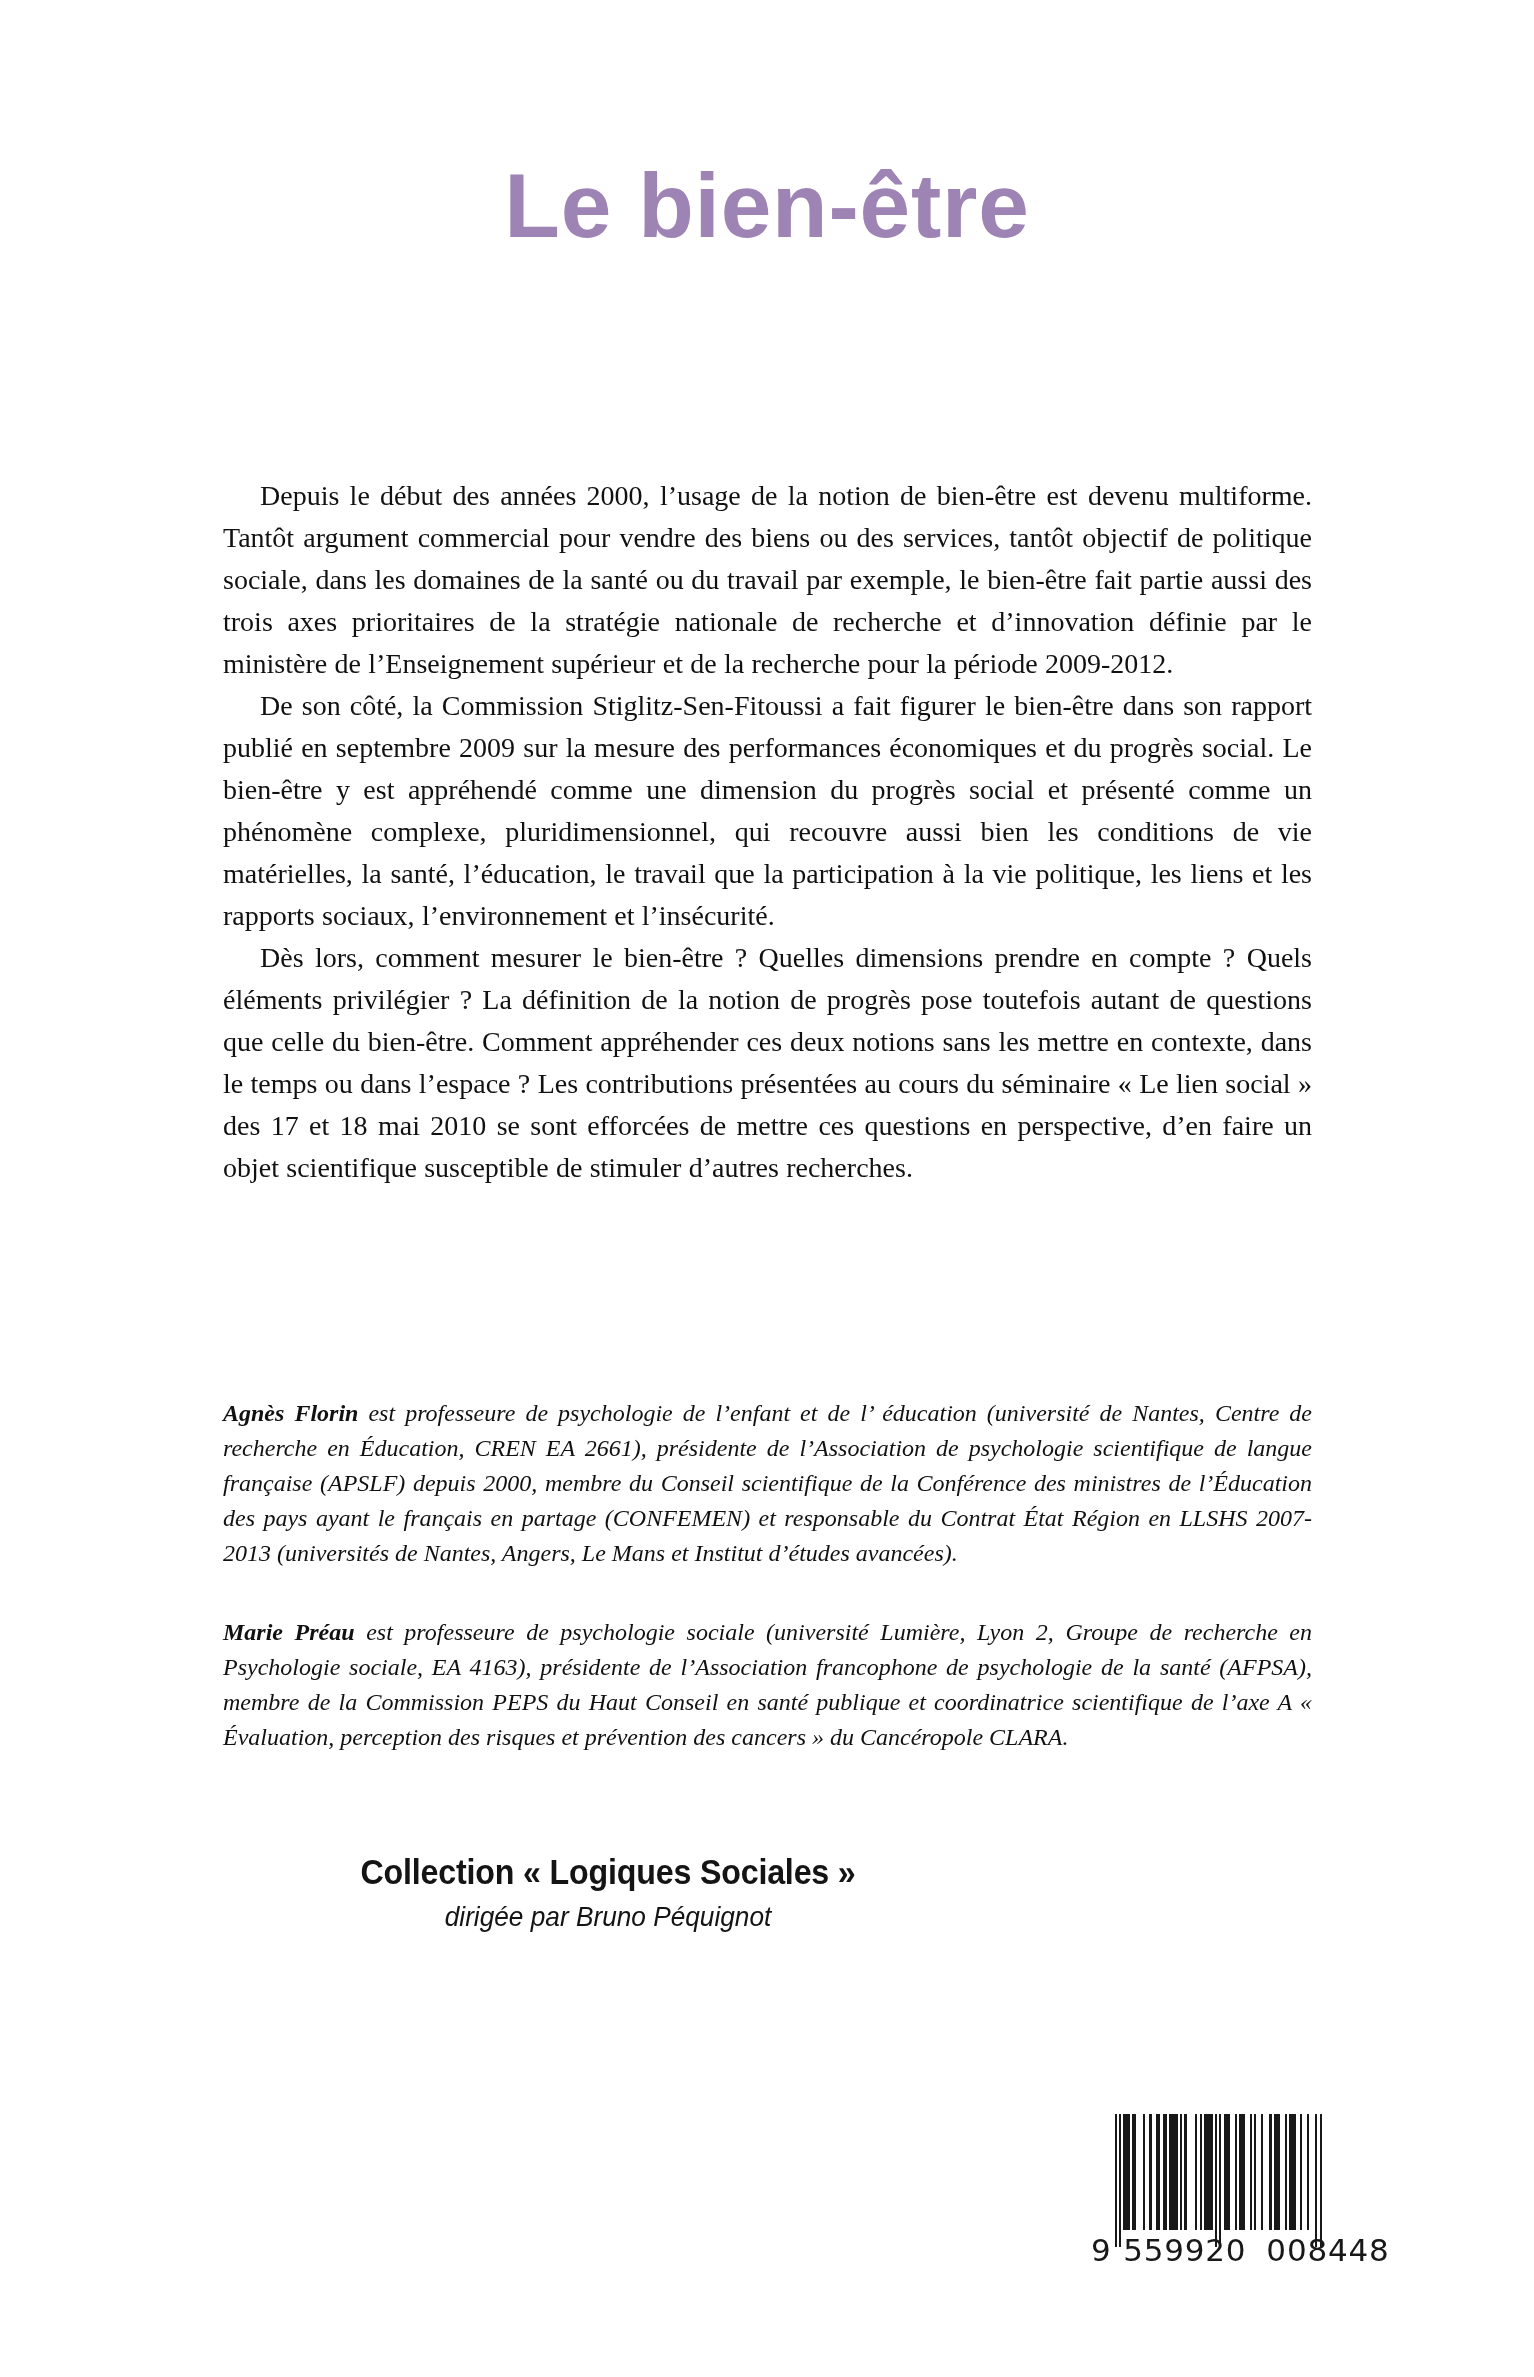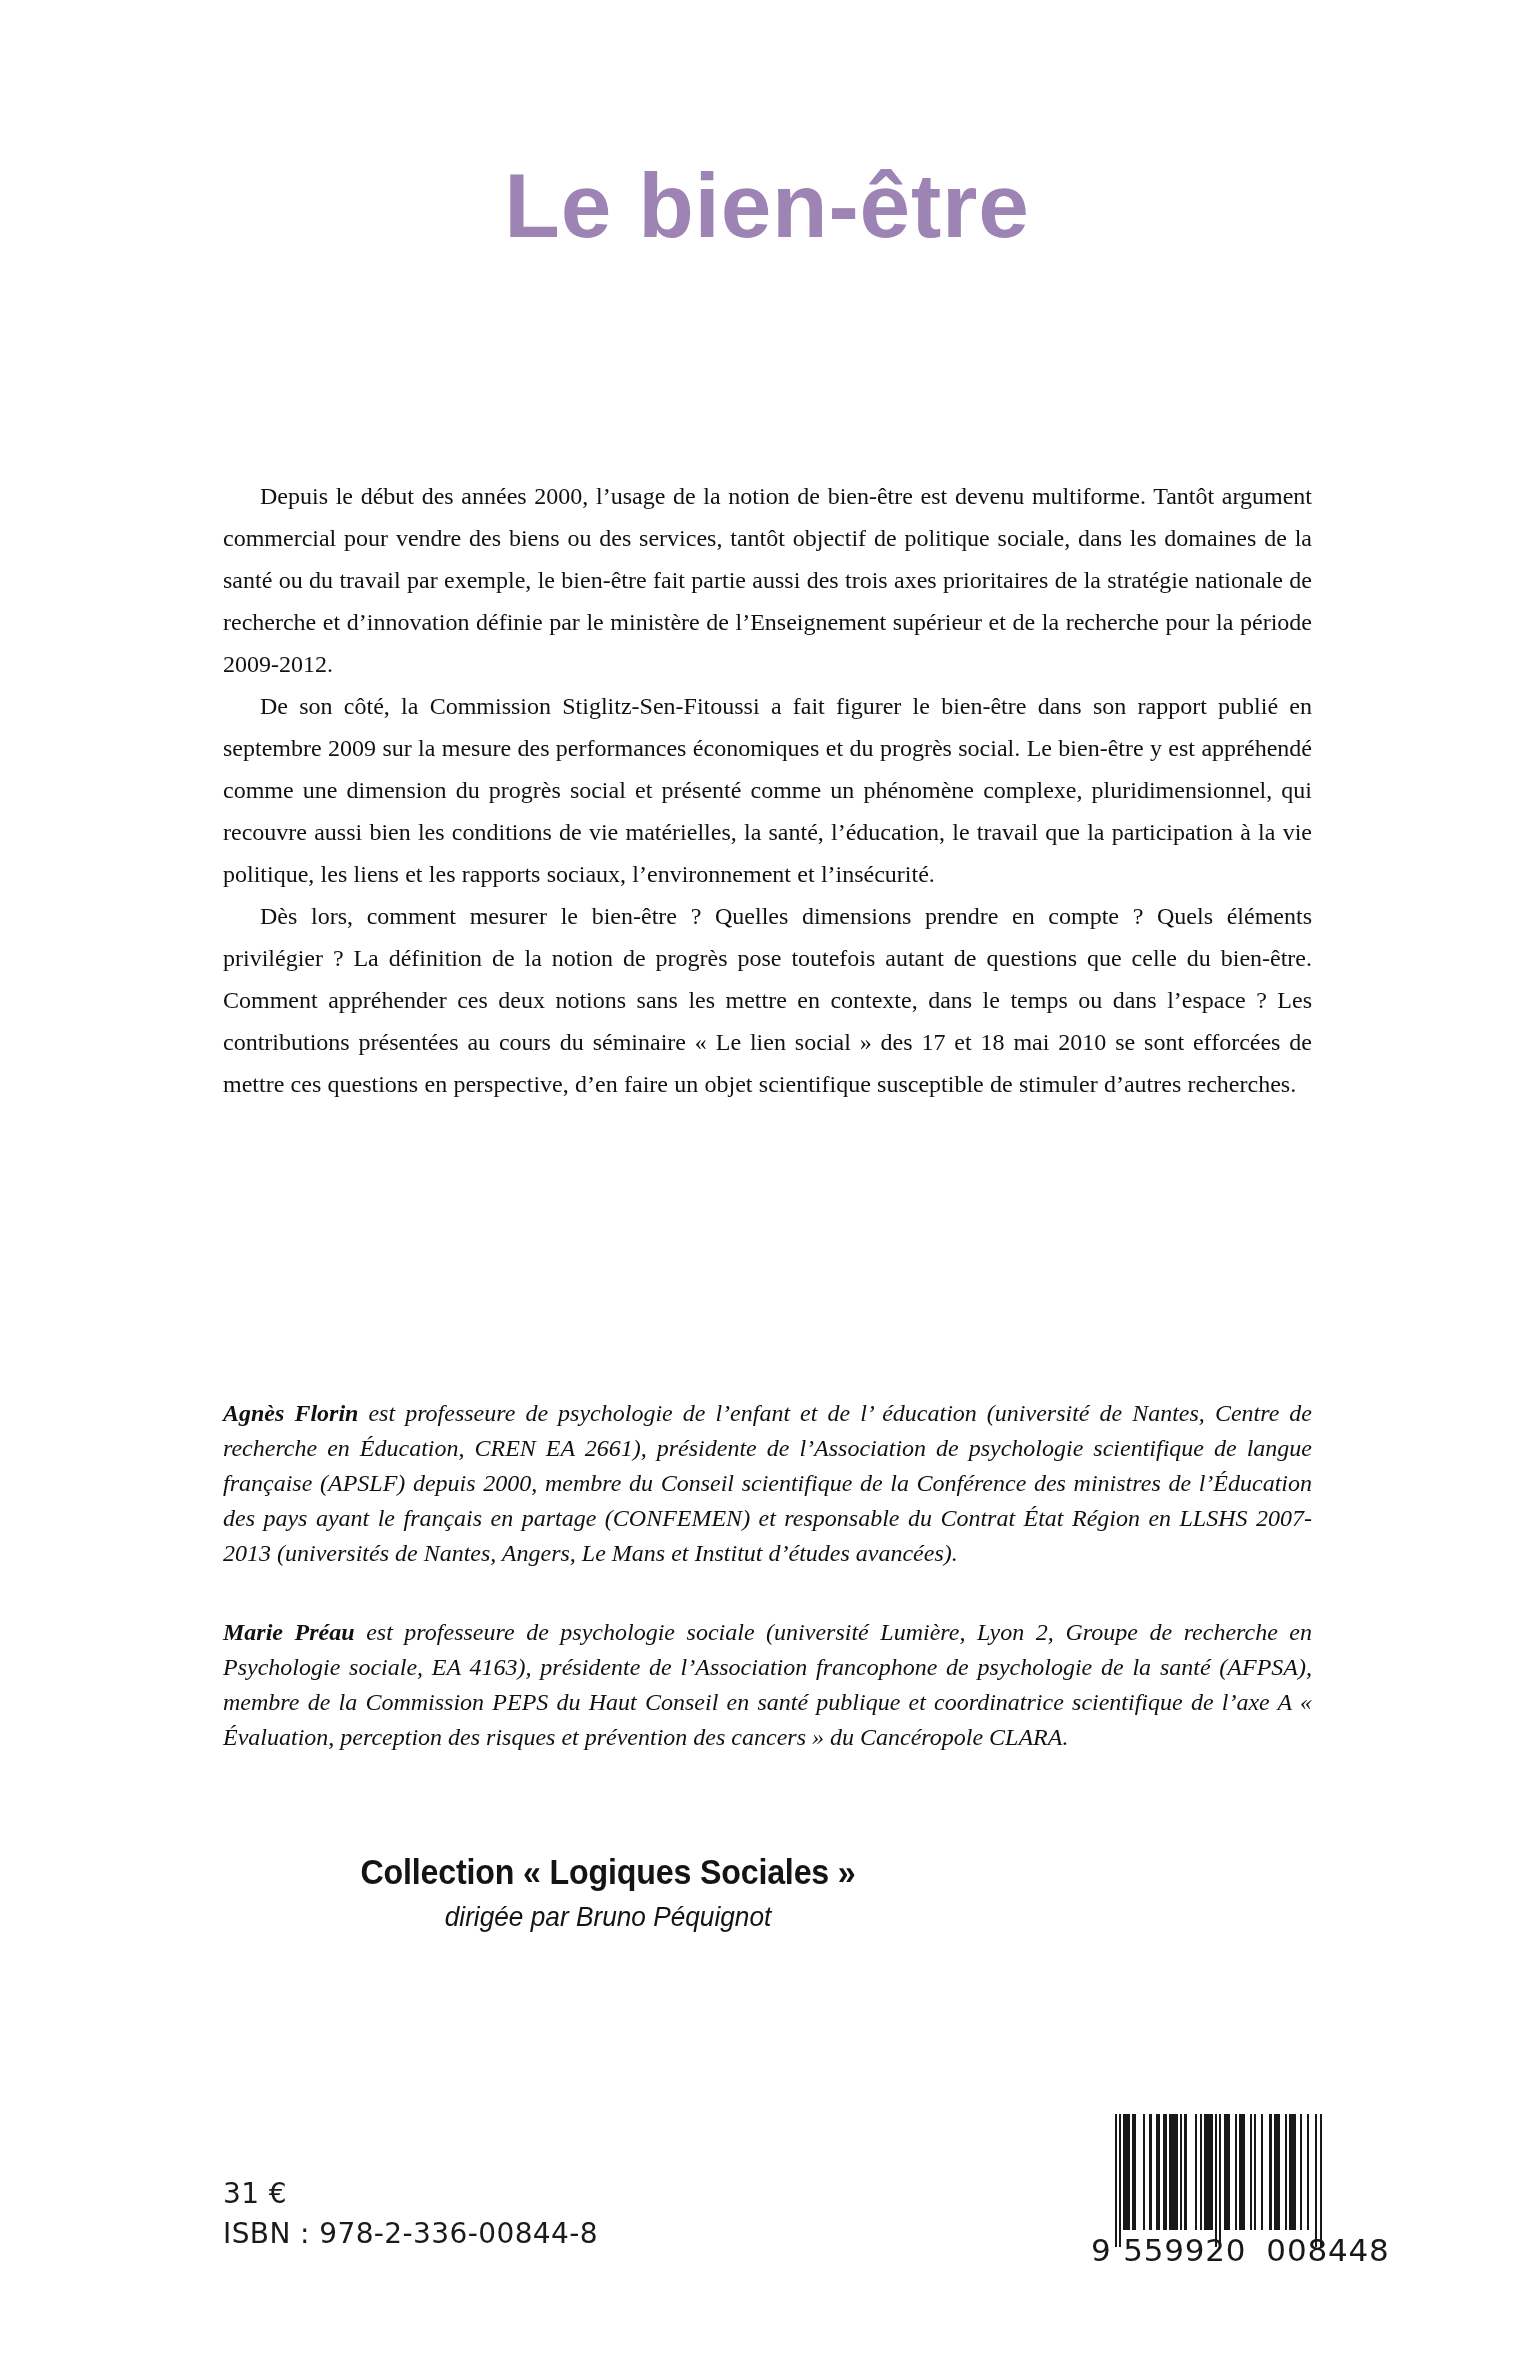--- a/index.html
+++ b/index.html
@@ -42,21 +42,21 @@
 
   
   .blurb {
     position: absolute;
     top: 475px;
     left: 223px;
     width: 1089px;
   }
   .blurb p {
     margin: 0;
-    font-size: 24px;
+    font-size: 28px;
     line-height: 42px;
     text-align: justify;
     text-indent: 37px;
     hyphens: none;
     -webkit-hyphens: none;
     word-spacing: 0.3px;
   }
   .blurb p.last-line-left {
     text-align-last: left;
   }
@@ -174,24 +174,20 @@
   <div class="bios">
     <p class="bio"><span class="who">Agnès Florin</span><span> est professeure de psychologie de l’enfant et de l’ éducation (université de Nantes, Centre de recherche en Éducation, CREN EA 2661), présidente de l’Association de psychologie scientifique de langue française (APSLF) depuis 2000, membre du Conseil scientifique de la Conférence des ministres de l’Éducation des pays ayant le français en partage (CONFEMEN) et responsable du Contrat État Région en LLSHS 2007-2013 (universités de Nantes, Angers, Le Mans et Institut d’études avancées).</span></p>
     <p class="bio"><span class="who">Marie Préau</span><span> est professeure de psychologie sociale (université Lumière, Lyon 2, Groupe de recherche en Psychologie sociale, EA 4163), présidente de l’Association francophone de psychologie de la santé (AFPSA), membre de la Commission PEPS du Haut Conseil en santé publique et coordinatrice scientifique de l’axe A « Évaluation, perception des risques et prévention des cancers » du Cancéropole CLARA.</span></p>
   </div>
 
   <div class="collection">
     <p class="collection-title">Collection « Logiques Sociales »</p>
     <p class="collection-sub">dirigée par Bruno Péquignot</p>
   </div>
 
-  <div class="pricing">
-    <div>31 €</div>
-    <div>ISBN : 978-2-336-00844-8</div>
-  </div>
 
   <div class="barcode-wrap">
     <div class="barcode-bars" id="barcode-bars">
         <div class="bar guard" style="width: 2.2px;"></div>
         <div class="gap" style="width: 2.2px;"></div>
         <div class="bar guard" style="width: 2.2px;"></div>
         <div class="gap" style="width: 2.2px;"></div>
         <div class="bar" style="width: 6.5px;"></div>
         <div class="gap" style="width: 2.2px;"></div>
         <div class="bar" style="width: 4.4px;"></div>

